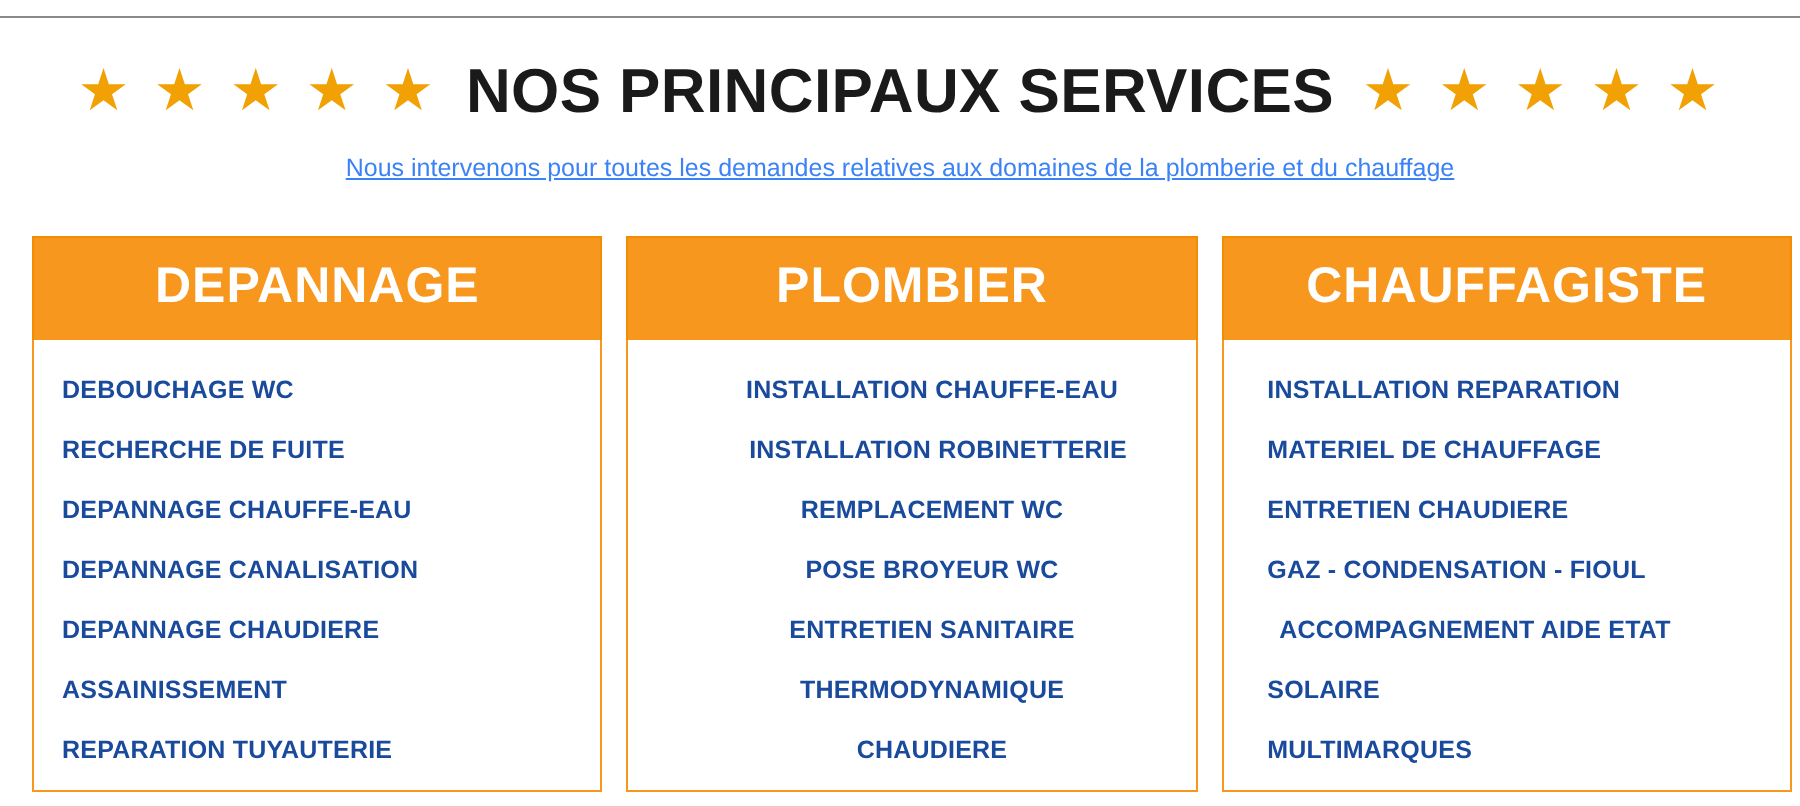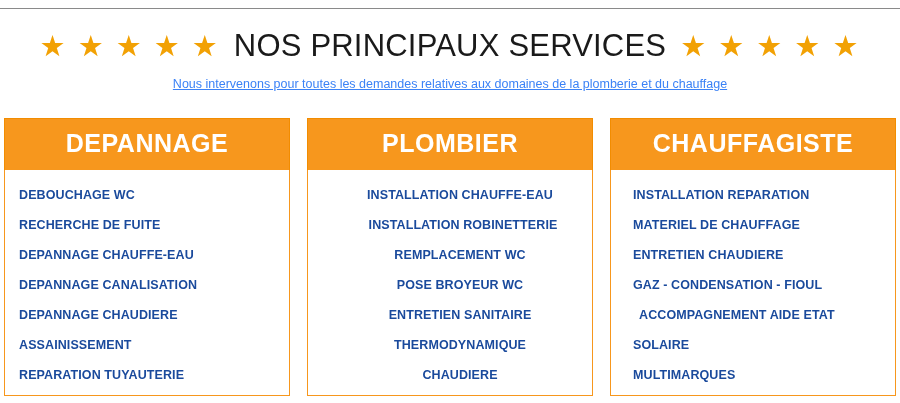--- a/index.html
+++ b/index.html
@@ -43,21 +43,21 @@
     font-size: 29px;
     letter-spacing: 2px;
     line-height: 1;
     white-space: nowrap;
   }
   .stars.left { color: #f2a104; }
   .stars.right { color: #f2a104; }
   h1.main-title {
     margin: 0;
     font-size: 31px;
-    font-weight: normal;
+    font-weight: bold;
     color: #1a1a1a;
     letter-spacing: 0.2px;
     white-space: nowrap;
   }
   .subtitle {
     position: absolute;
     top: 77px;
     left: 0;
     width: 900px;
     text-align: center;
@@ -73,20 +73,21 @@
     left: 0;
     width: 900px;
     display: flex;
     justify-content: space-between;
     padding: 0 4px;
     box-sizing: border-box;
   }
   .card {
     width: 286px;
     box-sizing: border-box;
+    margin-left: 12px;
   }
   .card-header {
     background: #f7971d;
     color: #ffffff;
     text-align: center;
     font-size: 25px;
     font-weight: bold;
     letter-spacing: 0.5px;
     padding: 10px 0 12px 0;
     border: 1px solid #f28c00;

